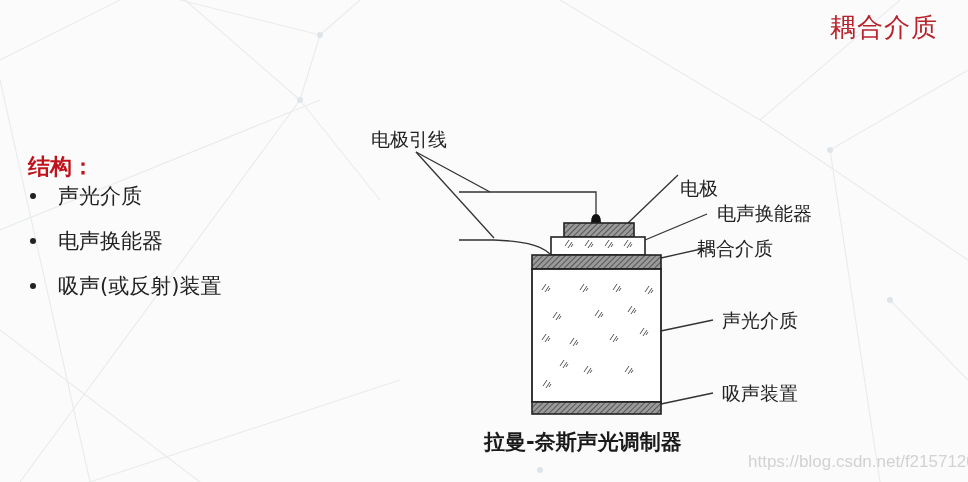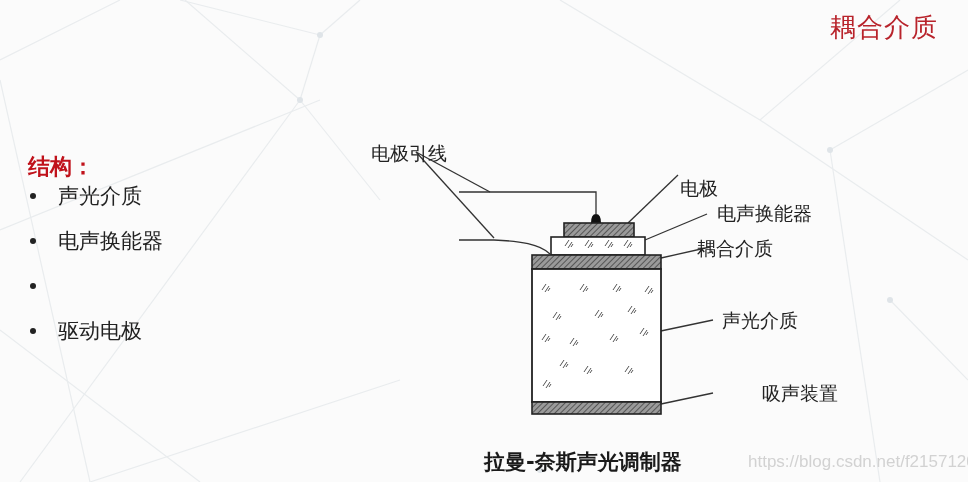--- a/index.html
+++ b/index.html
@@ -7,21 +7,21 @@
          font-family:"DejaVu Sans", sans-serif; }
   .bg { position:absolute; left:0; top:0; width:968px; height:482px; }
   .slide-title { position:absolute; right:30px; top:10px; color:#b8232b; font-size:26px;
                  font-family:"DejaVu Serif", serif; letter-spacing:1px; }
   .struct-head { position:absolute; left:28px; top:131px; color:#c0121b; font-size:22px; font-weight:bold;margin-top:21px; }
   .bullets { position:absolute; left:28px; top:173px; margin:0; padding:0; list-style:none; }
   .bullets li { height:45px; font-size:21px; color:#222; display:flex; align-items:center; }
   .bullets .dot { display:inline-block; width:6px; height:6px; background:#222; border-radius:50%; margin-right:22px; margin-left:2px; }
   .diagram { position:absolute; left:0; top:0; width:968px; height:482px; }
   .lbl { position:absolute; font-size:19px; color:#222; font-family:"DejaVu Serif", serif; }
-  .caption { position:absolute; left:484px; top:448px; font-size:21px; font-weight:bold; color:#1a1a1a; }
+  .caption { position:absolute; left:484px; top:428px; font-size:21px; font-weight:bold; color:#1a1a1a; }
   .watermark { position:absolute; left:748px; top:452px; font-size:17px; color:#d2d2d2; font-family:"Liberation Sans", sans-serif; }
 </style>
 </head>
 <body>
 
 <svg class="bg" viewBox="0 0 968 482">
   <g stroke="#e9ecee" stroke-width="1.2" fill="none">
     <line x1="0" y1="60" x2="120" y2="0"></line>
     <line x1="0" y1="80" x2="90" y2="482"></line>
     <line x1="0" y1="230" x2="320" y2="100"></line>
@@ -56,24 +56,21 @@
   <li>
       <span class="dot"></span>
       <span>声光介质</span>
     </li>
   <li>
       <span class="dot"></span>
       <span>电声换能器</span>
     </li>
   <li>
       <span class="dot"></span>
-    </li>
-  <li>
-      <span class="dot"></span>
-      <span>驱动电极</span>
+      <span>吸声(或反射)装置</span>
     </li>
 </ul>
 
 <svg class="diagram" viewBox="0 0 968 482">
   <defs>
     <pattern id="hatch" width="4" height="4" patternUnits="userSpaceOnUse" patternTransform="rotate(45)">
       <rect width="4" height="4" fill="#9a9a9a"></rect>
       <line x1="0" y1="0" x2="0" y2="4" stroke="#444" stroke-width="1.6"></line>
     </pattern>
   </defs>
@@ -119,21 +116,21 @@
     <path d="M570,344 l4,-6 M573,346 l4,-6 M576,345 l2,-3"></path>
     <path d="M610,340 l4,-6 M613,342 l4,-6 M616,341 l2,-3"></path>
     <path d="M640,334 l4,-6 M643,336 l4,-6 M646,335 l2,-3"></path>
     <path d="M560,366 l4,-6 M563,368 l4,-6 M566,367 l2,-3"></path>
     <path d="M584,372 l4,-6 M587,374 l4,-6 M590,373 l2,-3"></path>
     <path d="M625,372 l4,-6 M628,374 l4,-6 M631,373 l2,-3"></path>
     <path d="M543,386 l4,-6 M546,388 l4,-6 M549,387 l2,-3"></path>
   </g>
 </svg>
 
-<div class="lbl" style="left:371px;top:141px;">电极引线</div>
+<div class="lbl" style="left:371px;top:127px;">电极引线</div>
 <div class="lbl" style="left:680px;top:176px;">电极</div>
 <div class="lbl" style="left:717px;top:201px;">电声换能器</div>
 <div class="lbl" style="left:697px;top:236px;">耦合介质</div>
 <div class="lbl" style="left:722px;top:308px;">声光介质</div>
-<div class="lbl" style="left:722px;top:381px;margin-left:40px;">吸声装置</div>
+<div class="lbl" style="left:722px;top:381px;">吸声装置</div>
 
 <div class="caption">拉曼-奈斯声光调制器</div>
 <div class="watermark">https://blog.csdn.net/f2157120</div>
 
 </body></html>

